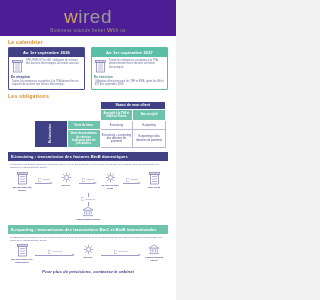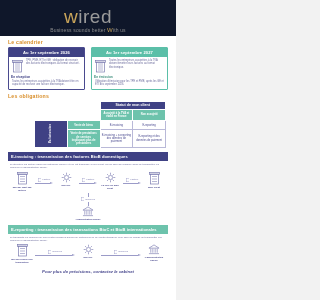--- a/index.html
+++ b/index.html
@@ -10,21 +10,21 @@
     color:#3d3d6b;
   }
   .page{
     width:176px;height:300px;position:relative;
     background:#ffffff;
     box-sizing:border-box;
   }
 
   
   .header{
-    height:36px;background:#0f172a;
+    height:36px;background:#4c1d95;
     display:flex;flex-direction:column;
     align-items:center;justify-content:center;
     padding-top:3px;box-sizing:border-box;
   }
   .logo{
     font-size:19px;letter-spacing:0.5px;
     font-weight:400;line-height:19px;
     color:#8c8c8c;
   }
   .logo .w{color:#c8a45a;}

